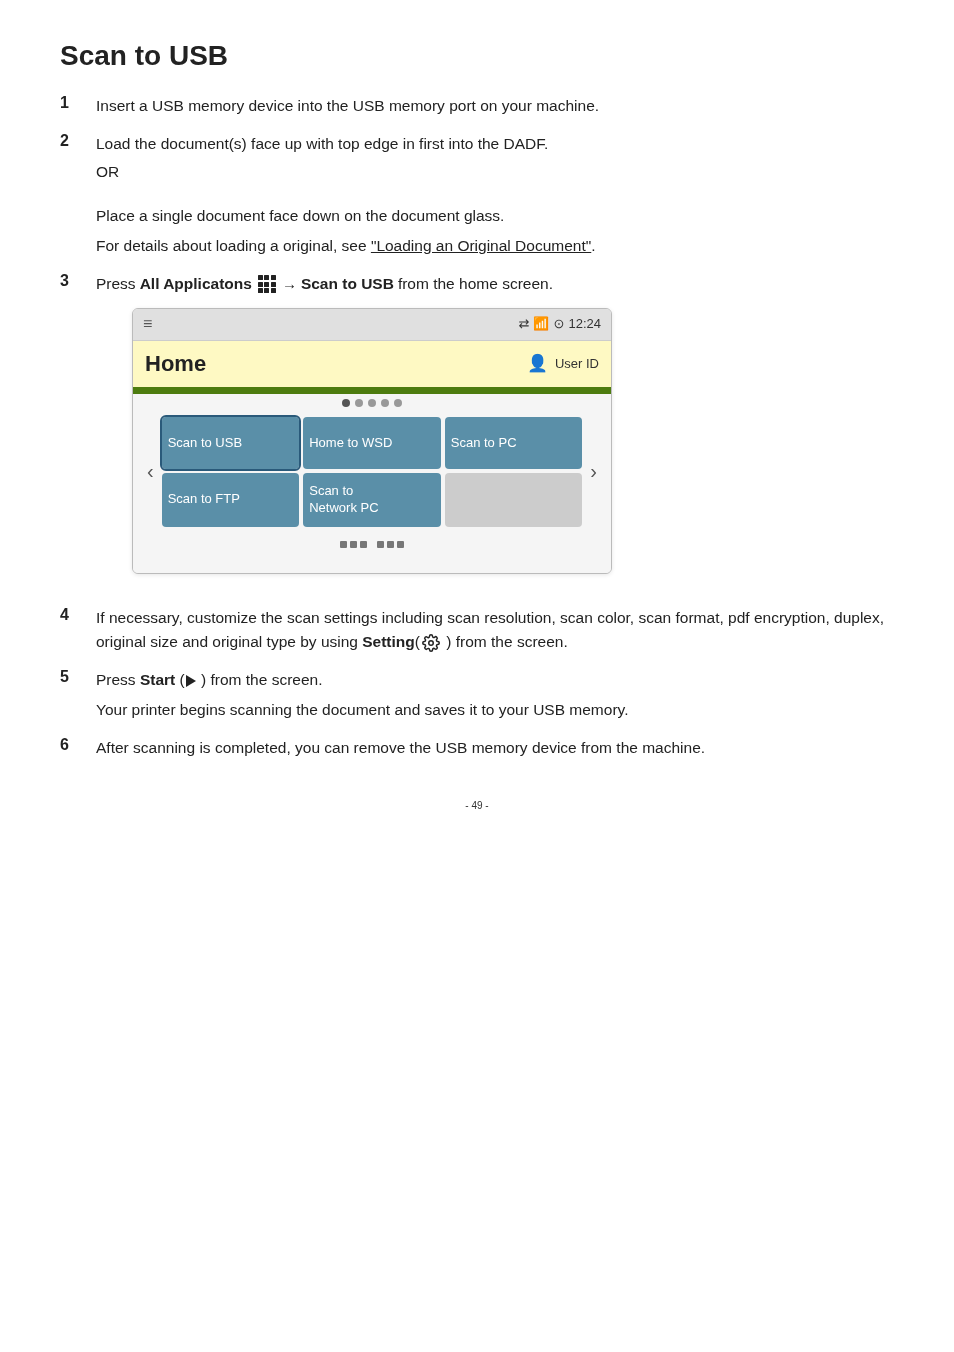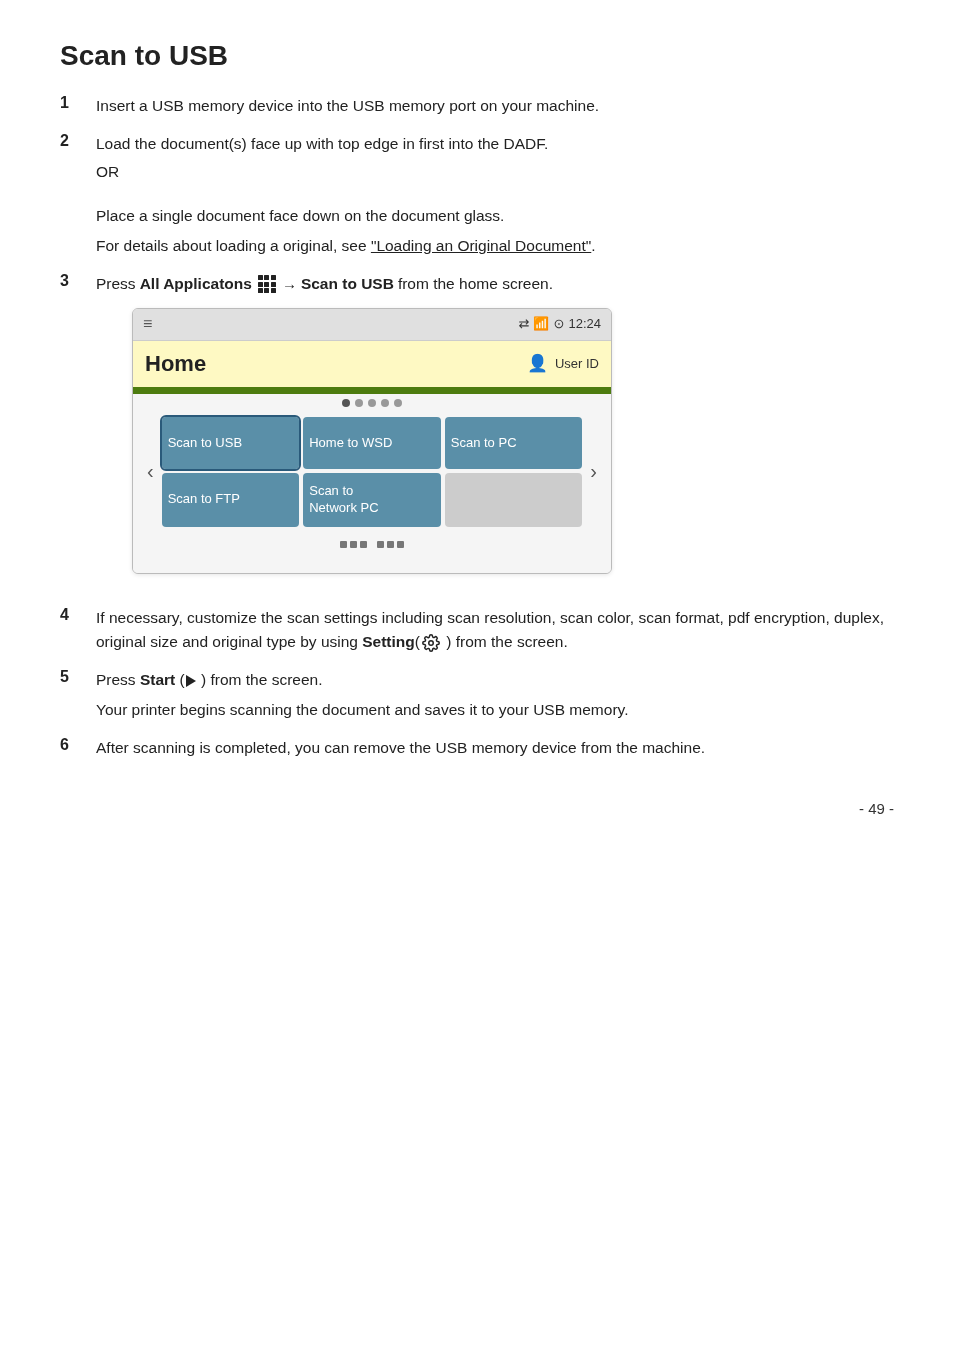--- a/index.html
+++ b/index.html
@@ -213,23 +213,23 @@
       width: 0;
       height: 0;
       border-top: 6px solid transparent;
       border-bottom: 6px solid transparent;
       border-left: 10px solid #222;
       vertical-align: middle;
       margin: 0 1px;
     }
 
     .page-number {
-      text-align: right;
+      text-align: center;
       margin-top: 40px;
-      font-size: 15px;
+      font-size: 10px;
       color: #333;
     }
   </style>
 </head>
 <body>
 
 <h1 class="page-title">Scan to USB</h1>
 
 <ol class="step-list">
 

